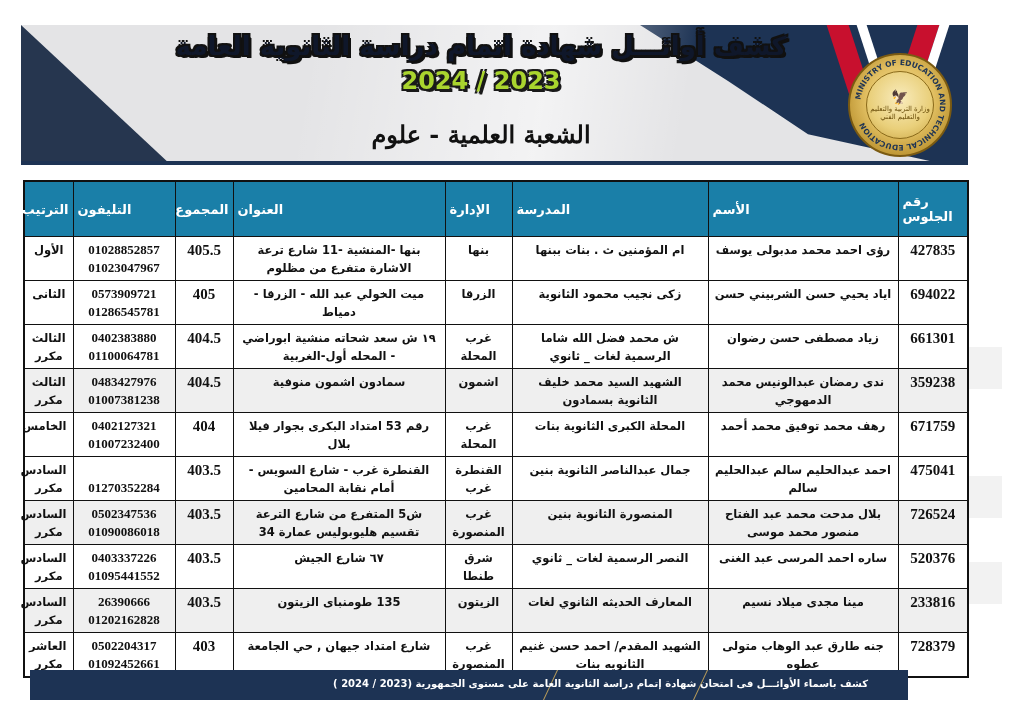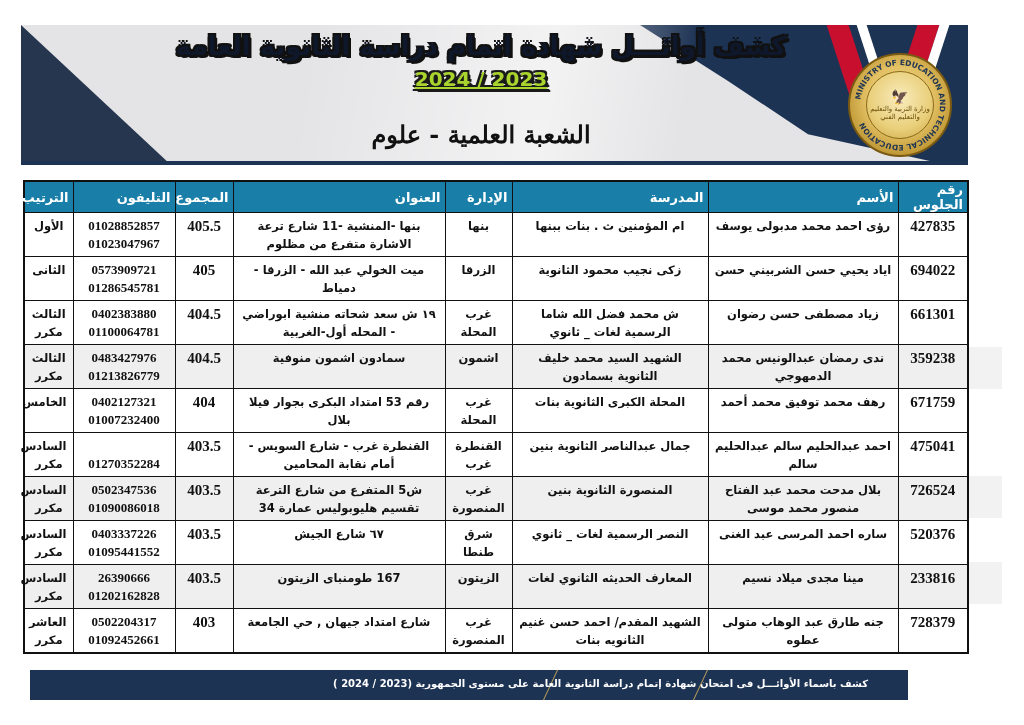--- a/index.html
+++ b/index.html
@@ -55,38 +55,37 @@
     .title-line {
       position: absolute; left: 110px; width: 700px; text-align: center;
       font-weight: 900; font-family: "DejaVu Sans", sans-serif;
     }
     .title-main {
       top: 6px; font-size: 26px; color: #0f172a;
       text-shadow: -2px -2px 0 #111, 2px -2px 0 #111, -2px 2px 0 #111, 2px 2px 0 #111, 3px 3px 0 #111;
       letter-spacing: 0.5px;
     }
     .title-year {
-      top: 42px; font-size: 20px; color: #a9d42e;
+      top: 42px; font-size: 24px; color: #a9d42e;
       text-shadow: -2px -2px 0 #1a1a1a, 2px -2px 0 #1a1a1a, -2px 2px 0 #1a1a1a, 2px 2px 0 #1a1a1a, 3px 3px 0 #1a1a1a;
-      text-decoration: underline;
     }
     .title-sub {
       top: 95px; font-size: 24px; color: #111; font-weight: 700;
       font-family: "DejaVu Serif", serif;
     }
 
     
     .results {
       position: absolute; left: 23px; top: 180px; width: 944px;
       border-collapse: collapse; table-layout: fixed; direction: rtl;
       border: 2px solid #111;
     }
     .results th {
       background: #1a7fa8; color: #ffffff; font-weight: 700; font-size: 13px;
-      height: 28px; border: 1.5px solid #111; padding: 0 4px; text-align: right;
+      height: 28px; border: 1.5px solid #111; padding: 12px 4px; text-align: left;
       font-family: "DejaVu Sans", sans-serif;
     }
     .results td {
       border: 1.5px solid #111; vertical-align: top; padding: 4px 6px 2px 6px;
       font-size: 11.5px; font-weight: 700; color: #111; line-height: 18px;
       font-family: "DejaVu Sans", sans-serif;
       height: 37px;
     }
     .results tr.shaded td { background: #efefef; }
     .results td.seat, .results td.total {
@@ -216,21 +215,21 @@
     </tr>
     <tr class="shaded">
       <td class="seat">359238</td>
       <td class="name">ندى رمضان عبدالونيس محمد الدمهوجي</td>
       <td class="school">الشهيد السيد محمد خليف الثانوية بسمادون</td>
       <td class="idara">اشمون</td>
       <td class="addr">سمادون اشمون منوفية</td>
       <td class="total">404.5</td>
       <td class="phone">
           <span class="phone-line">0483427976</span>
-          <span class="phone-line">01213826779</span>
+          <span class="phone-line">01007381238</span>
         </td>
       <td class="rank">الثالث مكرر</td>
     </tr>
     <tr>
       <td class="seat">671759</td>
       <td class="name">رهف محمد توفيق محمد أحمد</td>
       <td class="school">المحلة الكبرى الثانوية بنات</td>
       <td class="idara">غرب المحلة</td>
       <td class="addr">رقم 53 امتداد البكرى بجوار فيلا بلال</td>
       <td class="total">404</td>
@@ -277,21 +276,21 @@
           <span class="phone-line">0403337226</span>
           <span class="phone-line">01095441552</span>
         </td>
       <td class="rank">السادس مكرر</td>
     </tr>
     <tr class="shaded">
       <td class="seat">233816</td>
       <td class="name">مينا مجدى ميلاد نسيم</td>
       <td class="school">المعارف الحديثه الثانوي لغات</td>
       <td class="idara">الزيتون</td>
-      <td class="addr">167 طومنباى الزيتون</td>
+      <td class="addr">135 طومنباى الزيتون</td>
       <td class="total">403.5</td>
       <td class="phone">
           <span class="phone-line">26390666</span>
           <span class="phone-line">01202162828</span>
         </td>
       <td class="rank">السادس مكرر</td>
     </tr>
     <tr>
       <td class="seat">728379</td>
       <td class="name">جنه طارق عبد الوهاب متولى عطوه</td>

